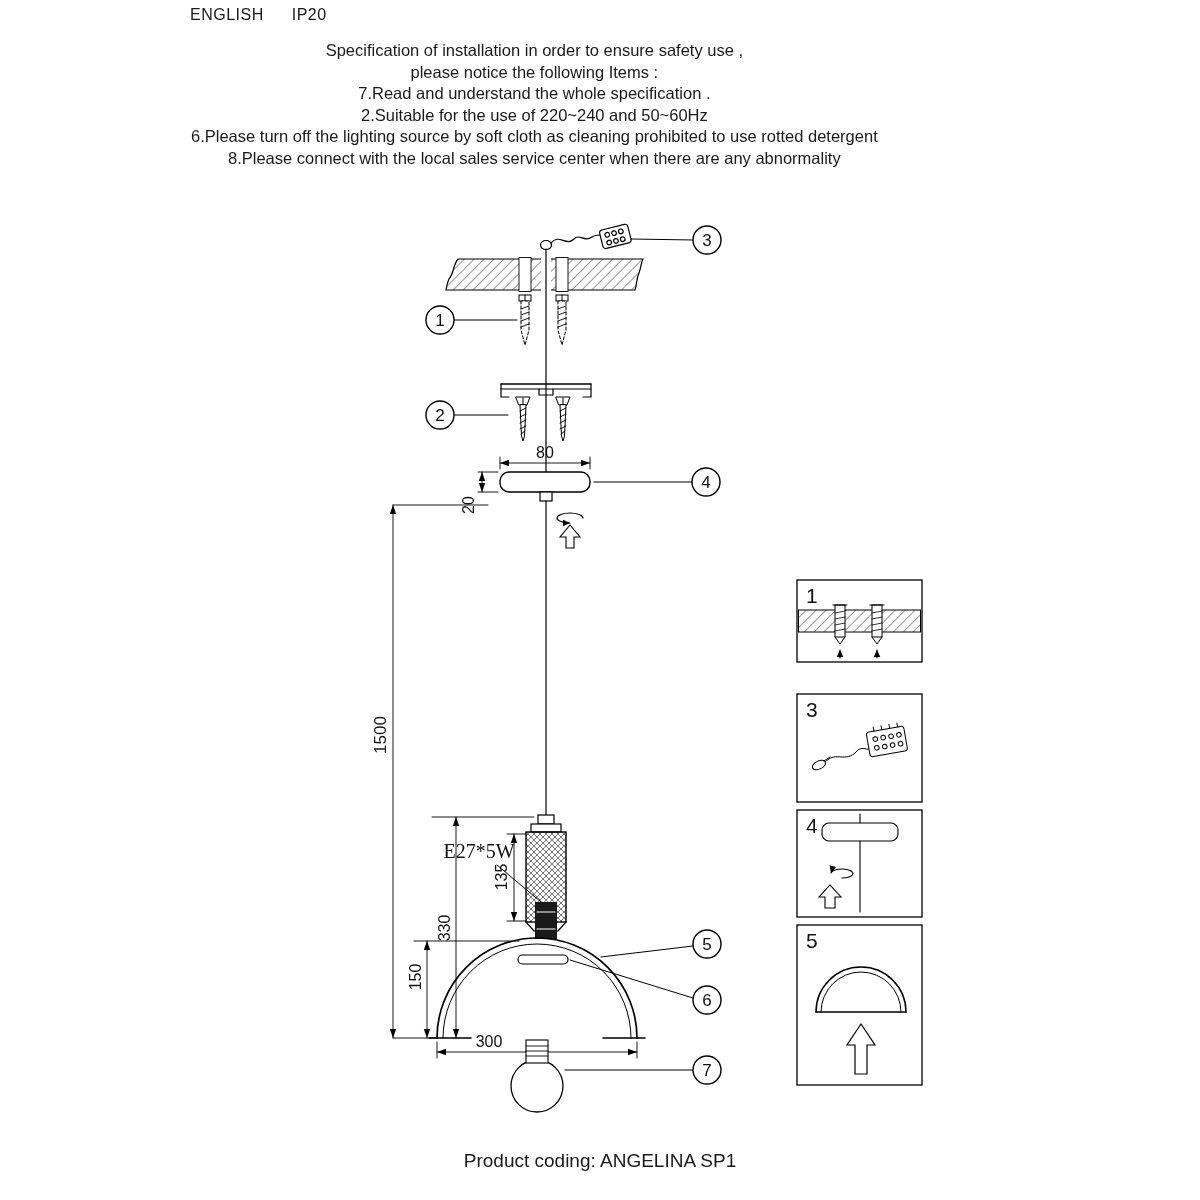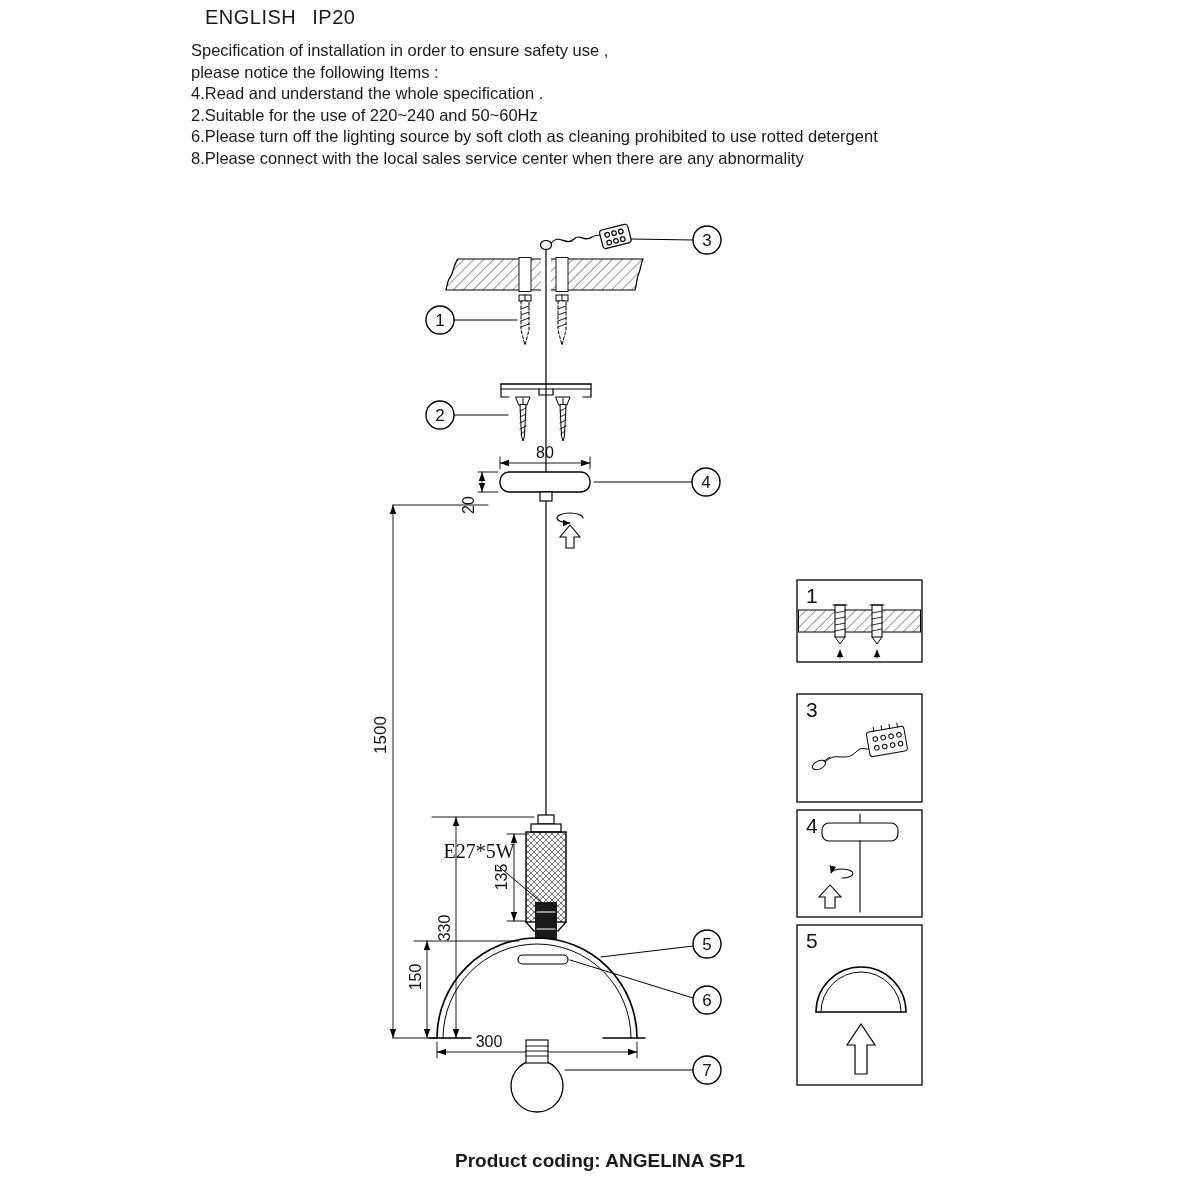--- a/index.html
+++ b/index.html
@@ -1,42 +1,42 @@
 <!DOCTYPE html>
 <html><head>
 <meta charset="utf-8">
 <style>
   html,body{margin:0;padding:0;}
   body{
     width:1200px;height:1200px;background:#ffffff;position:relative;
     font-family:"Liberation Sans",sans-serif;color:#1a1a1a;overflow:hidden;
   }
-  .header{position:absolute;left:205px;top:6px;font-size:20px;display:flex;gap:16px;letter-spacing:.5px;}
-  .spec{position:absolute;left:191px;top:40px;font-size:16.5px;line-height:21.5px;white-space:nowrap;}
-  .footer{position:absolute;left:0;top:1150px;width:100%;text-align:center;font-size:19px;font-weight:bold;}
+  .header{position:absolute;left:190px;top:6px;font-size:16px;display:flex;gap:28px;letter-spacing:.5px;}
+  .spec{position:absolute;left:191px;top:40px;font-size:16.5px;line-height:21.5px;white-space:nowrap;text-align:center;}
+  .footer{position:absolute;left:0;top:1150px;width:100%;text-align:center;font-size:19px;}
   .diagram{position:absolute;left:0;top:0;}
   .diagram text{font-family:"Liberation Sans",sans-serif;fill:#111;stroke:none;}
   .diagram .dim-label{font-size:16px;}
   .diagram .dim-label-lg{font-size:17px;}
   .diagram .callout-num{font-size:17px;}
   .diagram .panel-num{font-size:21px;}
   .diagram .bulb-label{font-family:"Liberation Serif",serif;font-size:20px;}
 </style>
 </head>
 <body>
 
 <div class="header">
   <span>ENGLISH</span>
   <span>IP20</span>
 </div>
 
 <div class="spec">
   <div>Specification of installation in order to ensure safety use ,</div>
   <div>please notice the following Items :</div>
-  <div>4.Read and understand the whole specification .</div>
+  <div>7.Read and understand the whole specification .</div>
   <div>2.Suitable for the use of 220~240 and 50~60Hz</div>
   <div>6.Please turn off the lighting source by soft cloth as cleaning prohibited to use rotted detergent</div>
   <div>8.Please connect with the local sales service center when there are any abnormality</div>
 </div>
 
 <svg class="diagram" width="1200" height="1200" viewBox="0 0 1200 1200">
   <defs>
     <pattern id="hatch" width="7" height="7" patternUnits="userSpaceOnUse" patternTransform="rotate(45)">
       <line x1="0" y1="0" x2="0" y2="7" stroke="#444" stroke-width="1.1"></line>
     </pattern>

